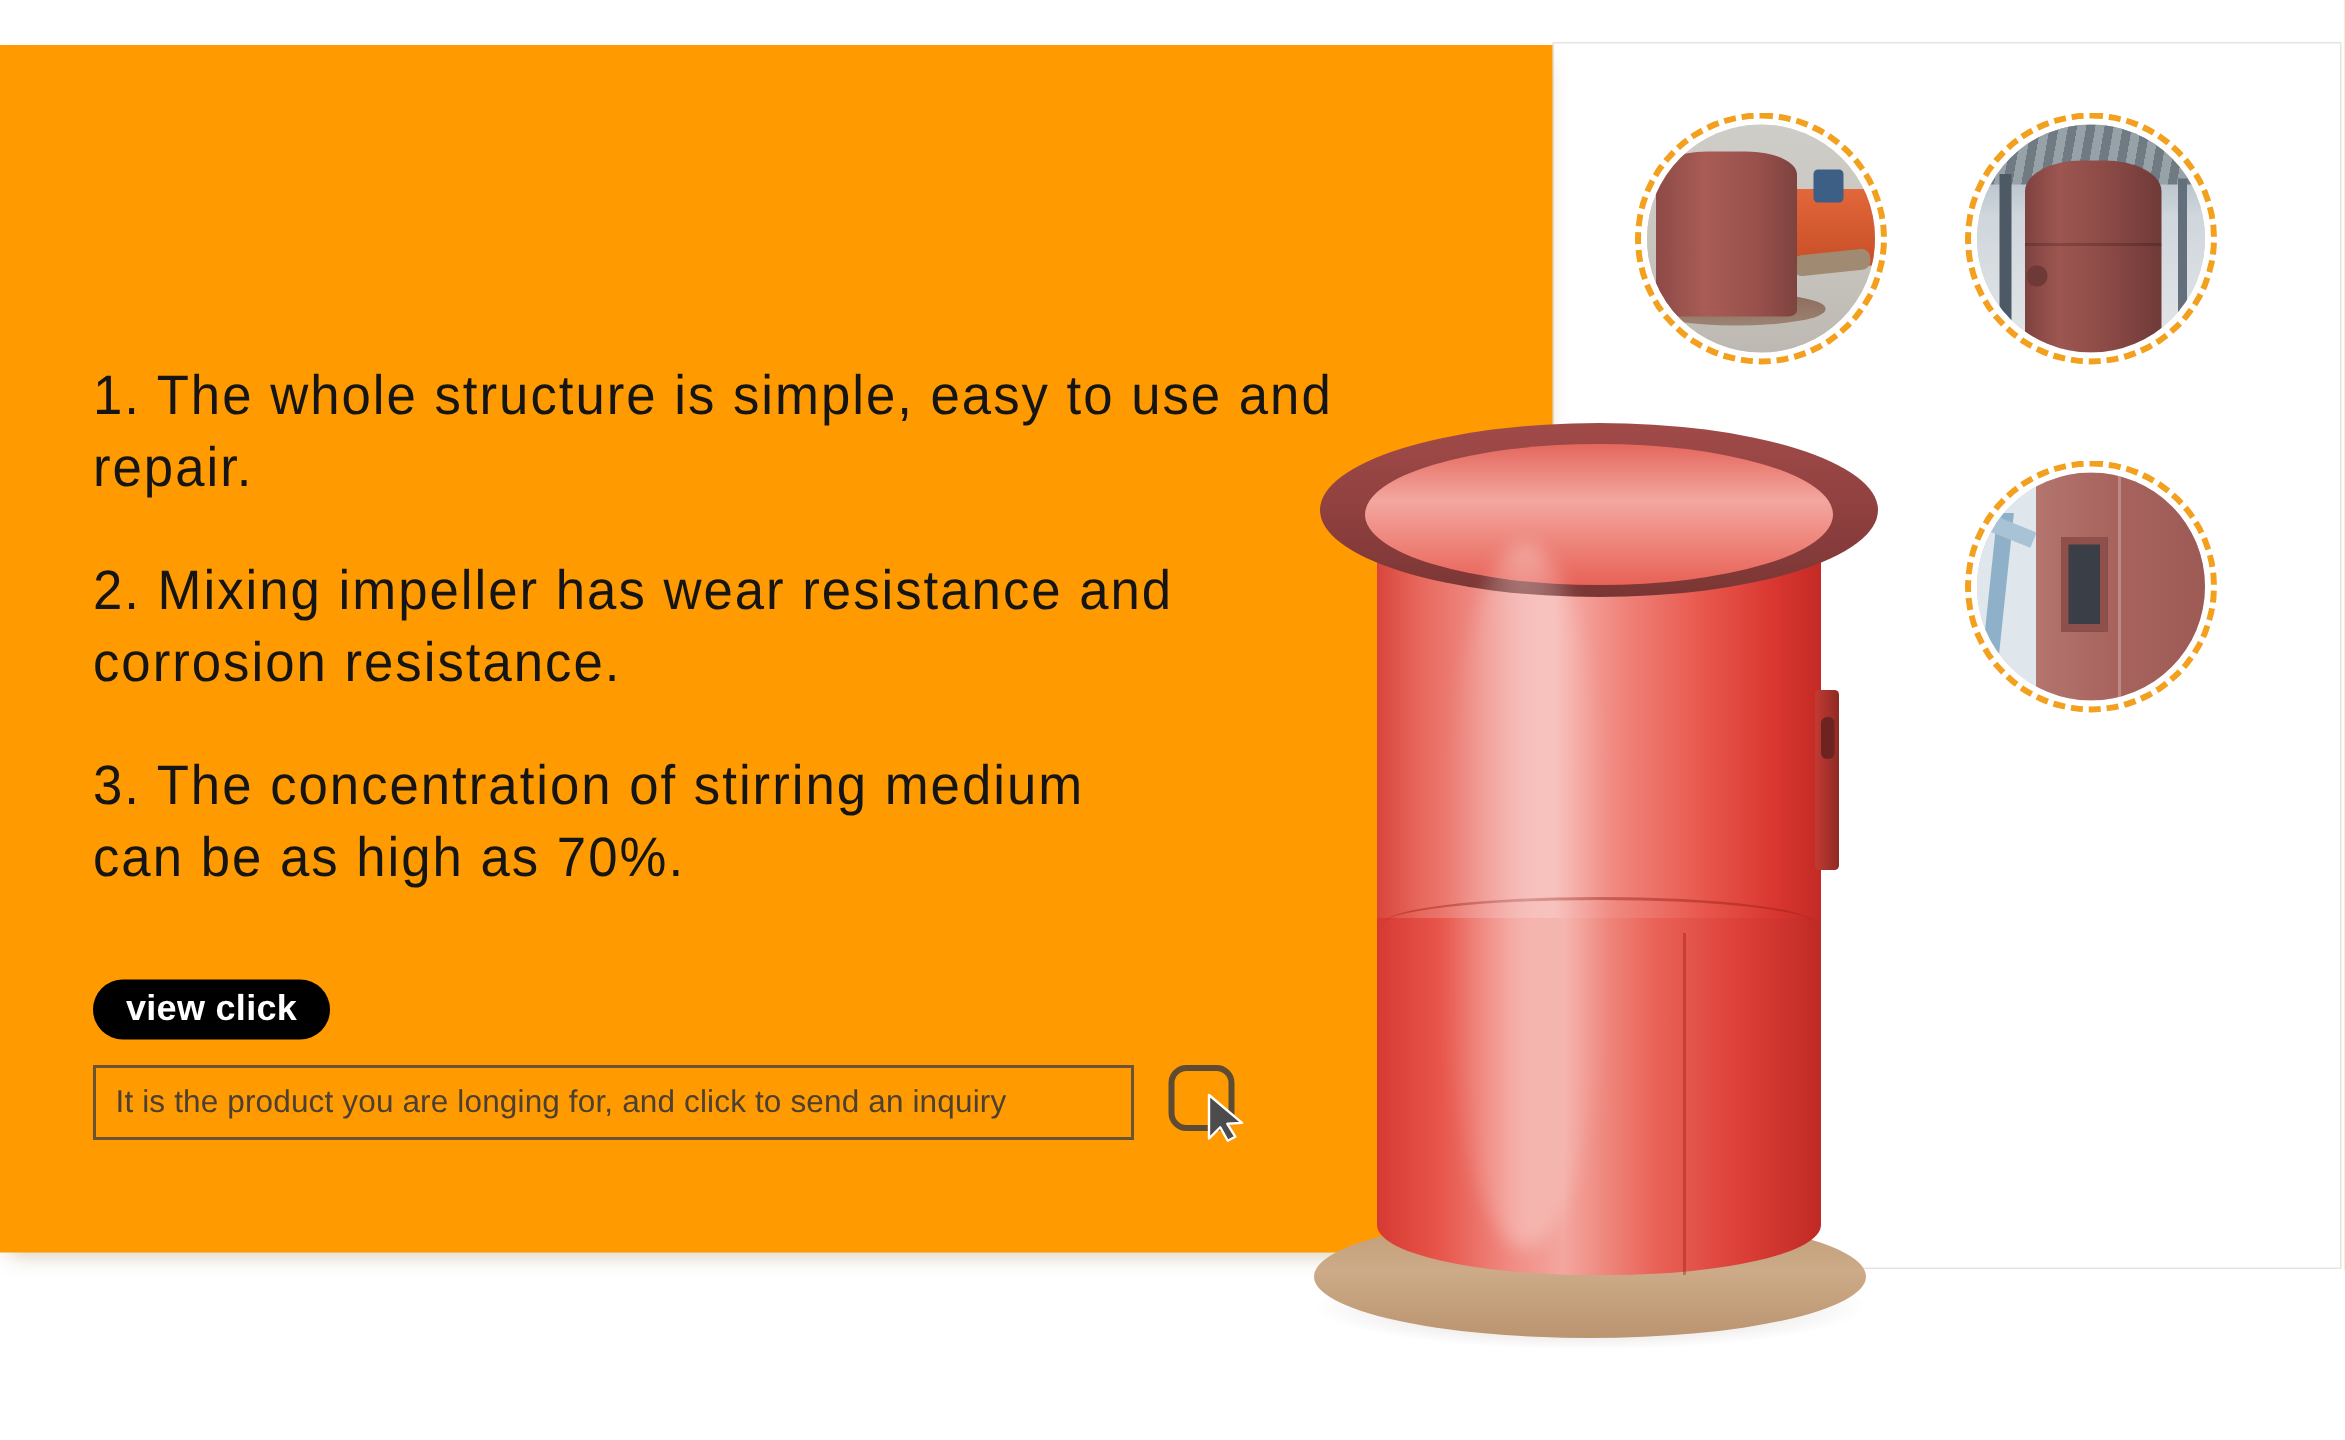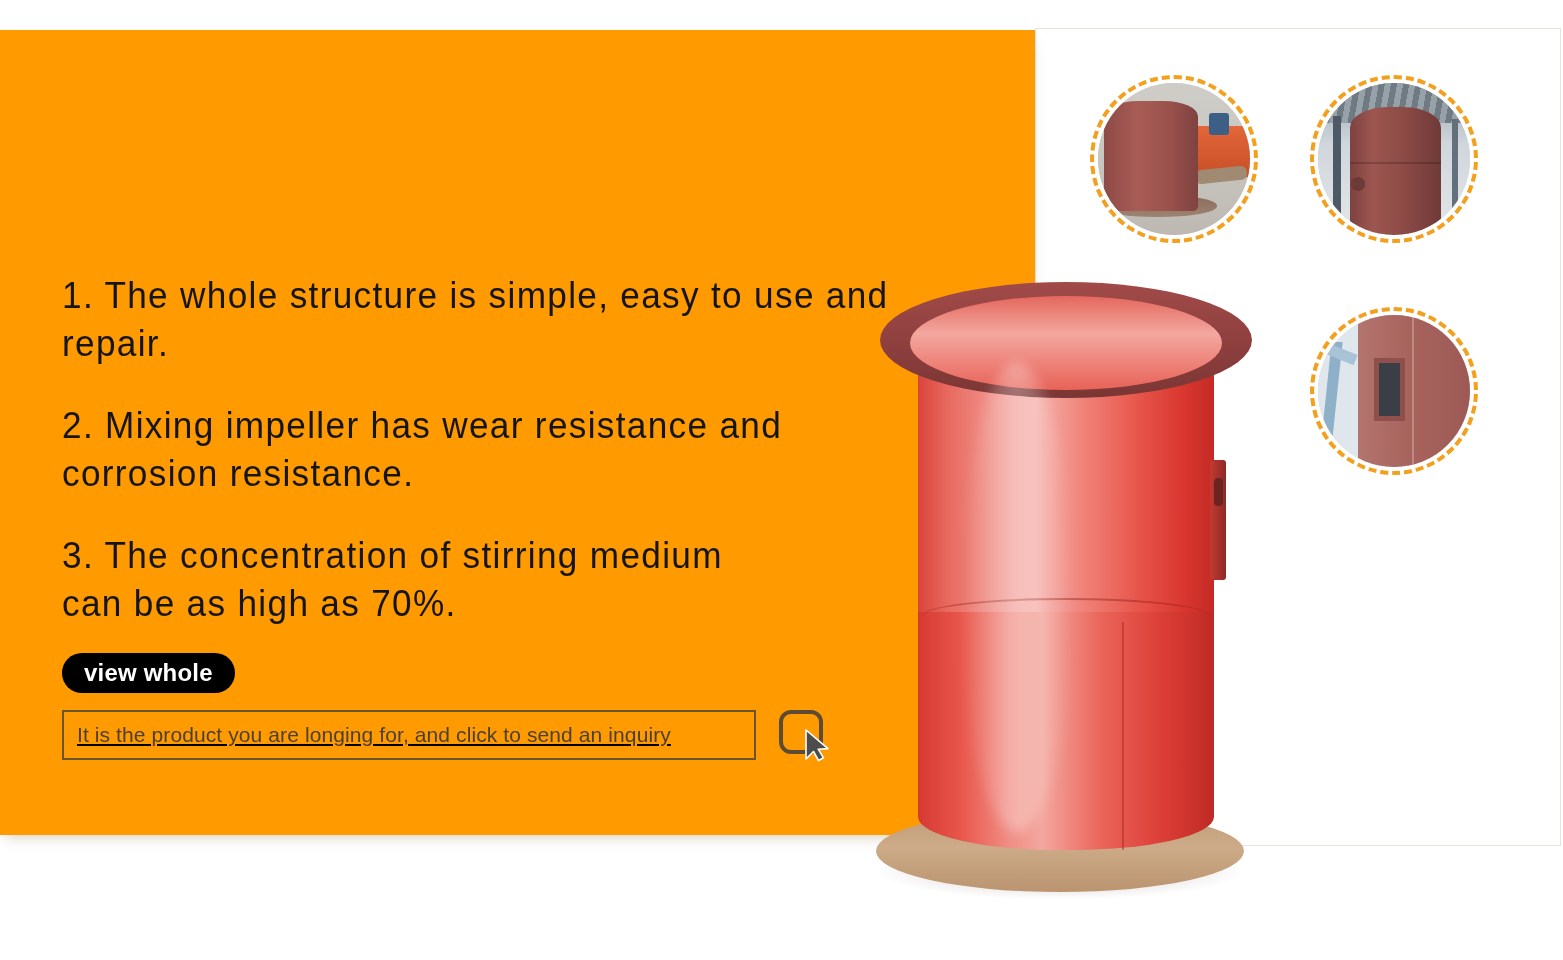--- a/index.html
+++ b/index.html
@@ -83,21 +83,20 @@
     white-space: nowrap;
     font-family: "Liberation Sans", sans-serif;
   }
 
   
   .features {
     position: absolute;
     left: 62px;
     top: 240px;
     width: 880px;
-    margin-top: 32px;
   }
   .feature-item {
     color: #151515;
     font-size: 37px;
     line-height: 48px;
     font-weight: 400;
     letter-spacing: 1.4px;
     margin-bottom: 34px;
     transform: scaleX(0.95);
     transform-origin: left top;
@@ -127,21 +126,20 @@
   }
 
   
   .inquiry-row {
     position: absolute;
     left: 62px;
     top: 708px;
     display: flex;
     align-items: center;
     gap: 22px;
-    text-decoration: underline;
   }
   .inquiry-box {
     width: 694px;
     height: 50px;
     border: 2px solid #6a5433;
     box-sizing: border-box;
     display: flex;
     align-items: center;
     padding-left: 13px;
     background: transparent;
@@ -334,21 +332,21 @@
 
   <div class="orange-panel"></div>
 
 
   <div class="features">
     <div class="feature-item">1. The whole structure is simple, easy to use and repair.</div>
     <div class="feature-item">2. Mixing impeller has wear resistance and corrosion resistance.</div>
     <div class="feature-item narrow">3. The concentration of stirring medium can be as high as 70%.</div>
   </div>
 
-  <div class="view-more">view whole</div>
+  <div class="view-more">view click</div>
 
   <div class="inquiry-row">
     <div class="inquiry-box">
       <span class="inquiry-text">It is the product you are longing for, and click to send an inquiry</span>
     </div>
     <div class="cursor-btn">
       <svg width="52" height="54" viewBox="0 0 52 54" xmlns="http://www.w3.org/2000/svg">
         <rect x="3" y="4" width="40" height="40" rx="10" ry="10" fill="none" stroke="#5d4c33" stroke-width="4"></rect>
         <path d="M28 22 L28 51 L35.5 43.5 L40.5 52.5 L45.5 49.8 L40.2 41.2 L50 40.6 Z" fill="#4c4c4c" stroke="#ffffff" stroke-width="1.6" stroke-linejoin="round"></path>
       </svg>

